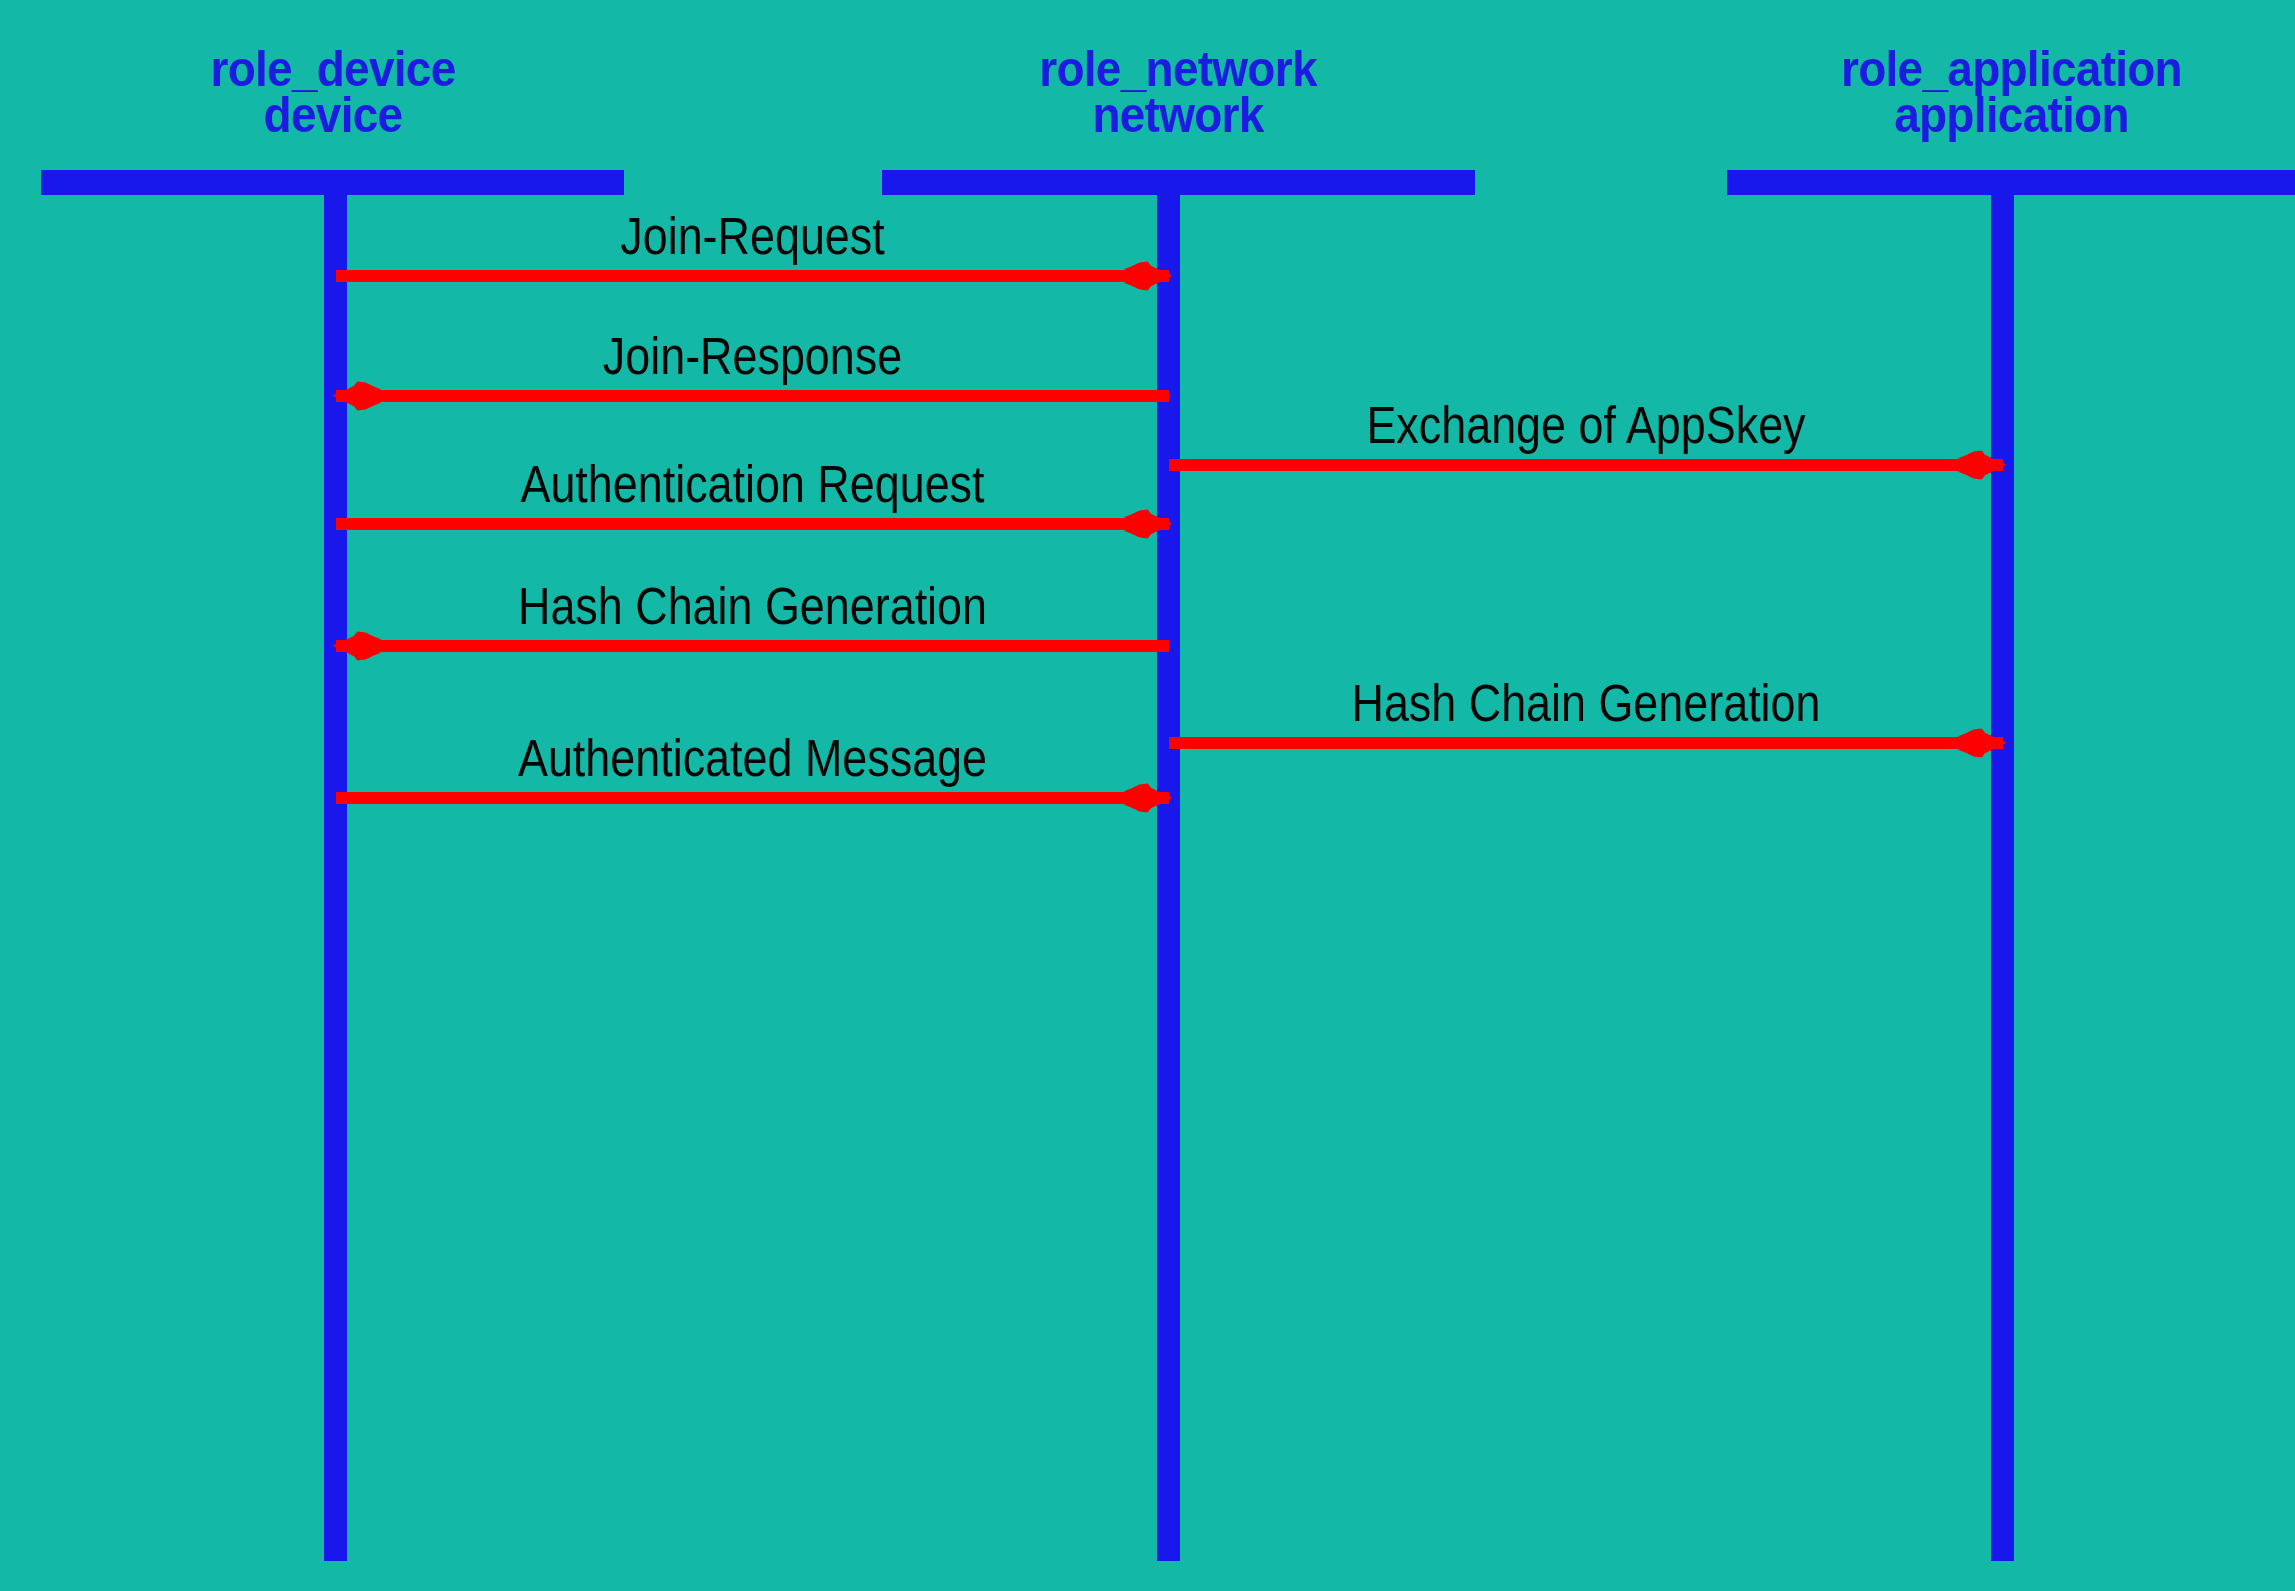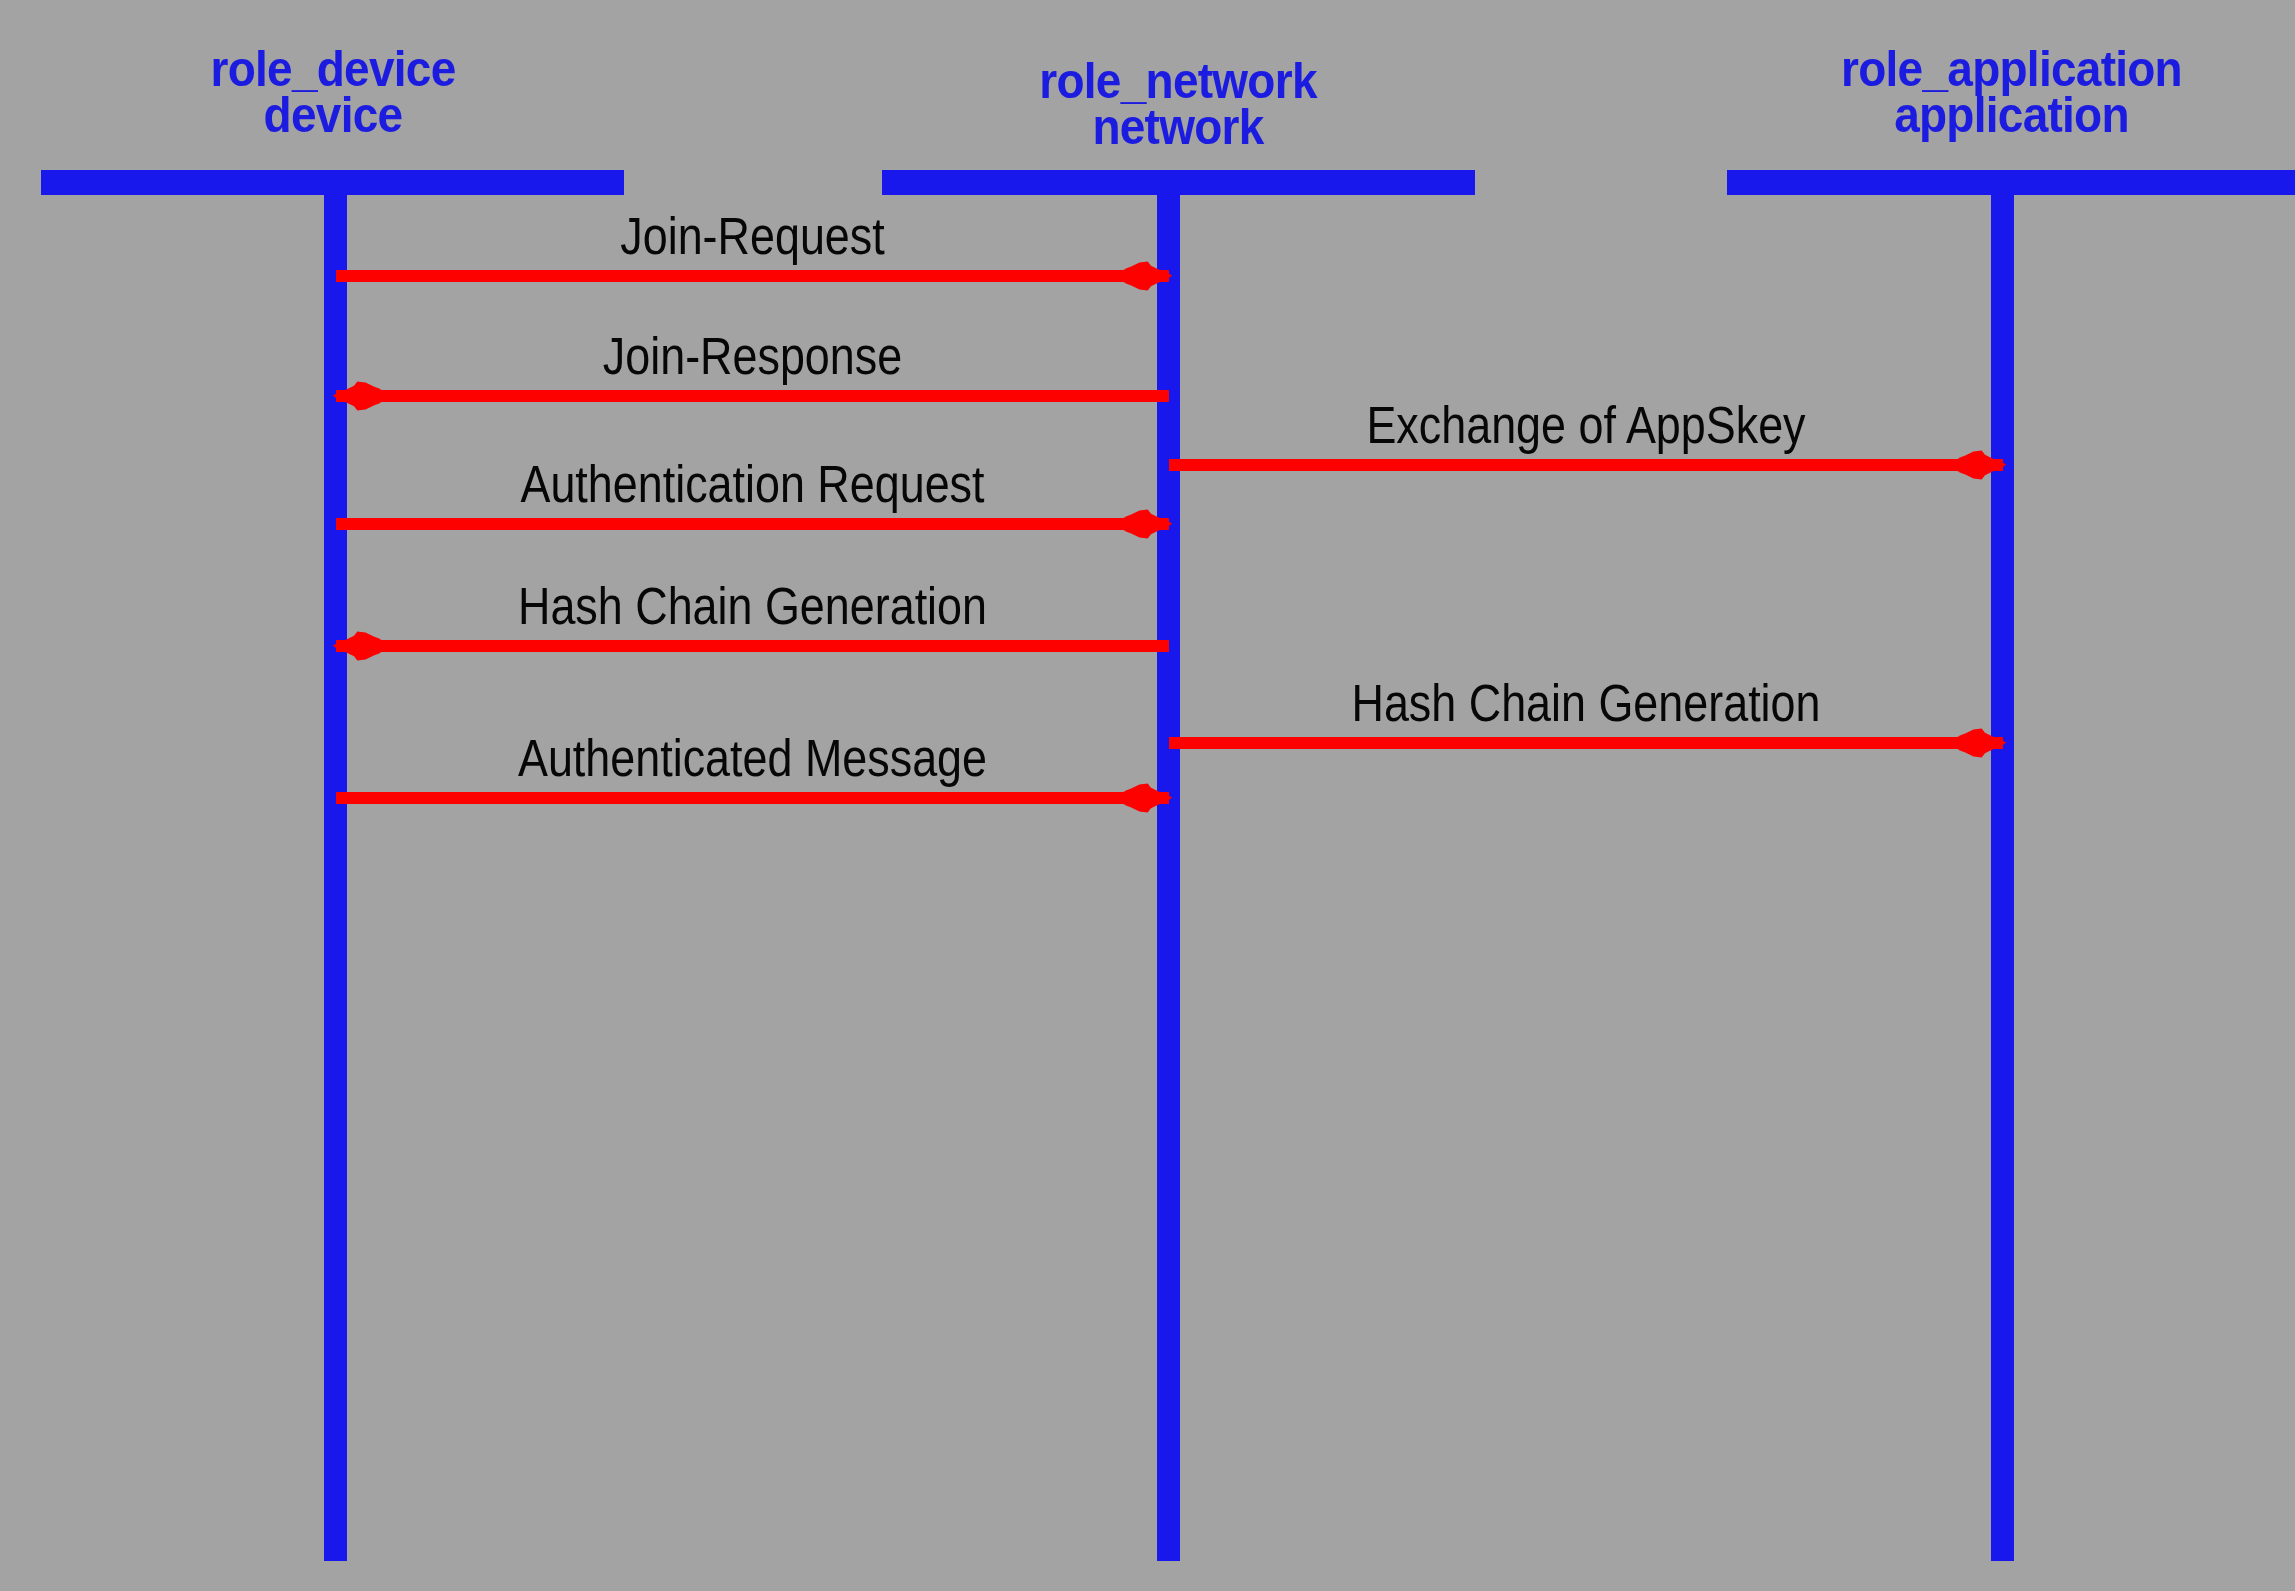--- a/index.html
+++ b/index.html
@@ -8,21 +8,21 @@
     padding: 0;
     background: #ffffff;
   }
   body {
     font-family: "Liberation Sans", sans-serif;
   }
   #canvas {
     position: relative;
     width: 2295px;
     height: 1592px;
-    background: #a3a3a3;
+    background: #14b8a6;
     overflow: hidden;
   }
   
   .lifeline {
     position: absolute;
   }
   .lifeline-head-label {
     position: absolute;
     text-align: center;
     color: #1c1ce0;
@@ -89,21 +89,21 @@
 
 <div id="canvas">
     <div class="lifeline">
       <div style="position: absolute; left: -58px; top: 0px; width: 782px; height: 170px;">
         <div class="lifeline-head-label" style="left: 0px; top: 46px; width: 100%;"><span>role_device</span><span class="ln2">device</span></div>
       </div>
       <div class="lifeline-bar" style="left: 41px; top: 170px; width: 583px; background: rgb(24, 24, 236);"></div>
       <div class="lifeline-stem" style="left: 324px; top: 195px; height: 1366px; background: rgb(24, 24, 236);"></div>
     </div>
     <div class="lifeline">
-      <div style="position: absolute; left: 782px; top: 12px; width: 792px; height: 170px;">
+      <div style="position: absolute; left: 782px; top: 0px; width: 792px; height: 170px;">
         <div class="lifeline-head-label" style="left: 0px; top: 46px; width: 100%;"><span>role_network</span><span class="ln2">network</span></div>
       </div>
       <div class="lifeline-bar" style="left: 882px; top: 170px; width: 593px; background: rgb(24, 24, 236);"></div>
       <div class="lifeline-stem" style="left: 1157px; top: 195px; height: 1366px; background: rgb(24, 24, 236);"></div>
     </div>
     <div class="lifeline">
       <div style="position: absolute; left: 1628px; top: 0px; width: 767px; height: 170px;">
         <div class="lifeline-head-label" style="left: 0px; top: 46px; width: 100%;"><span>role_application</span><span class="ln2">application</span></div>
       </div>
       <div class="lifeline-bar" style="left: 1727px; top: 170px; width: 568px; background: rgb(24, 24, 236);"></div>

